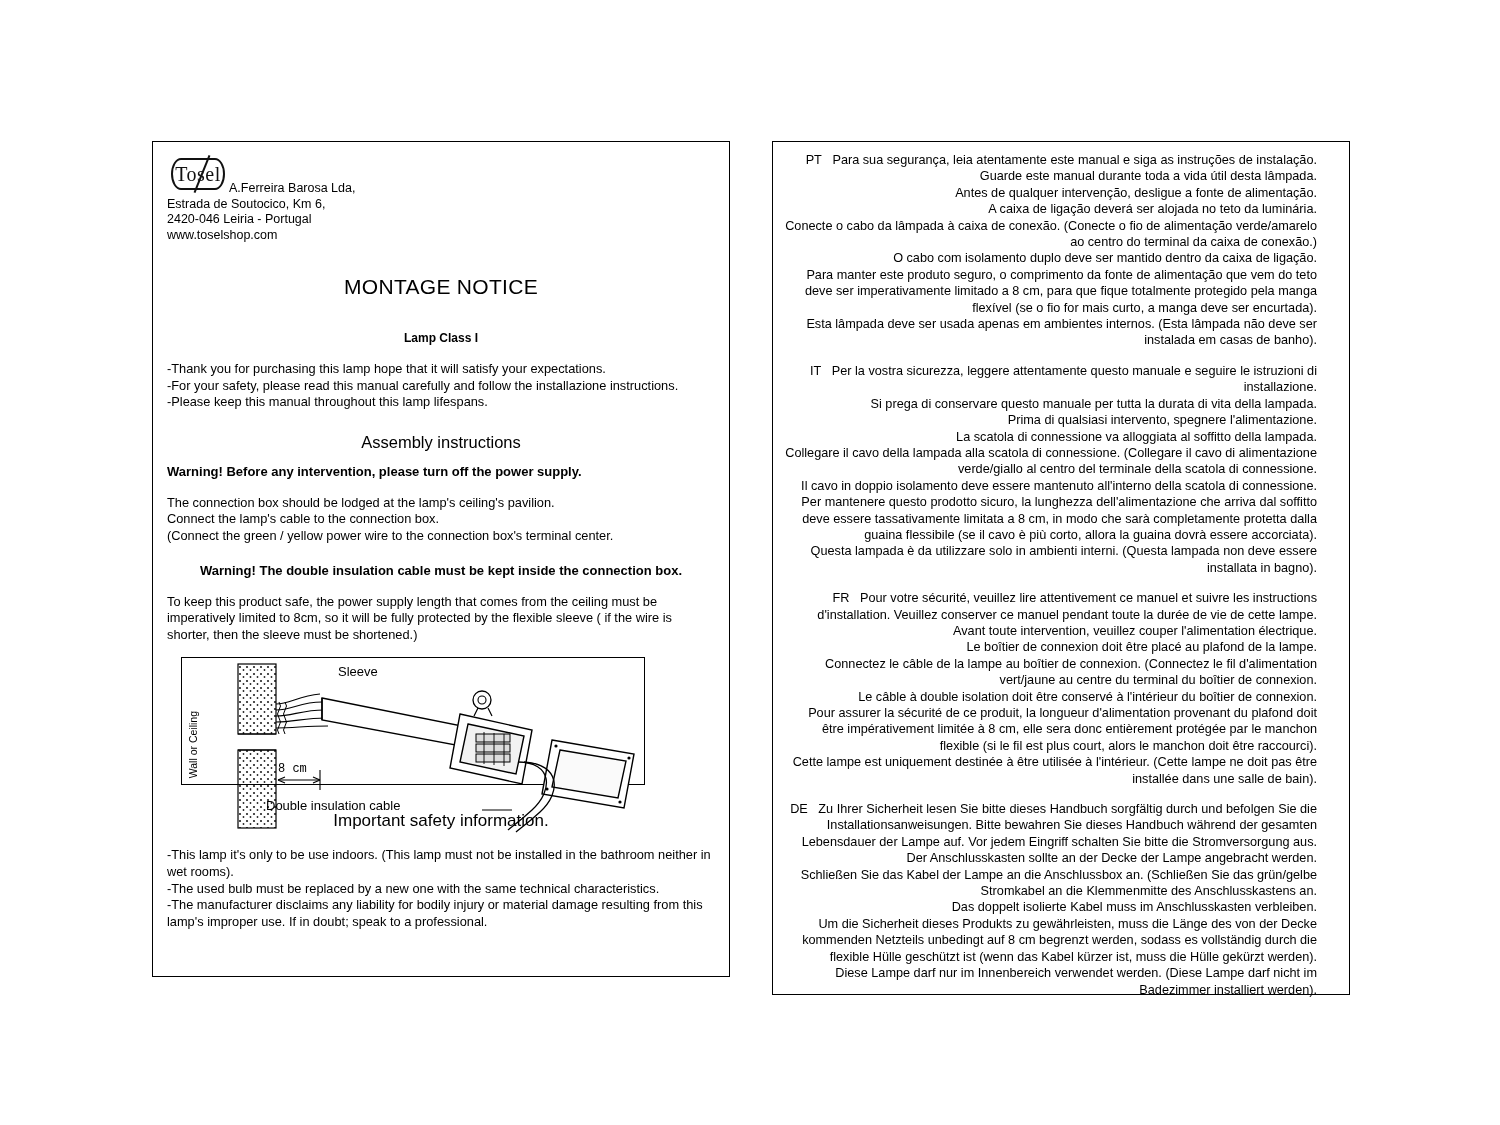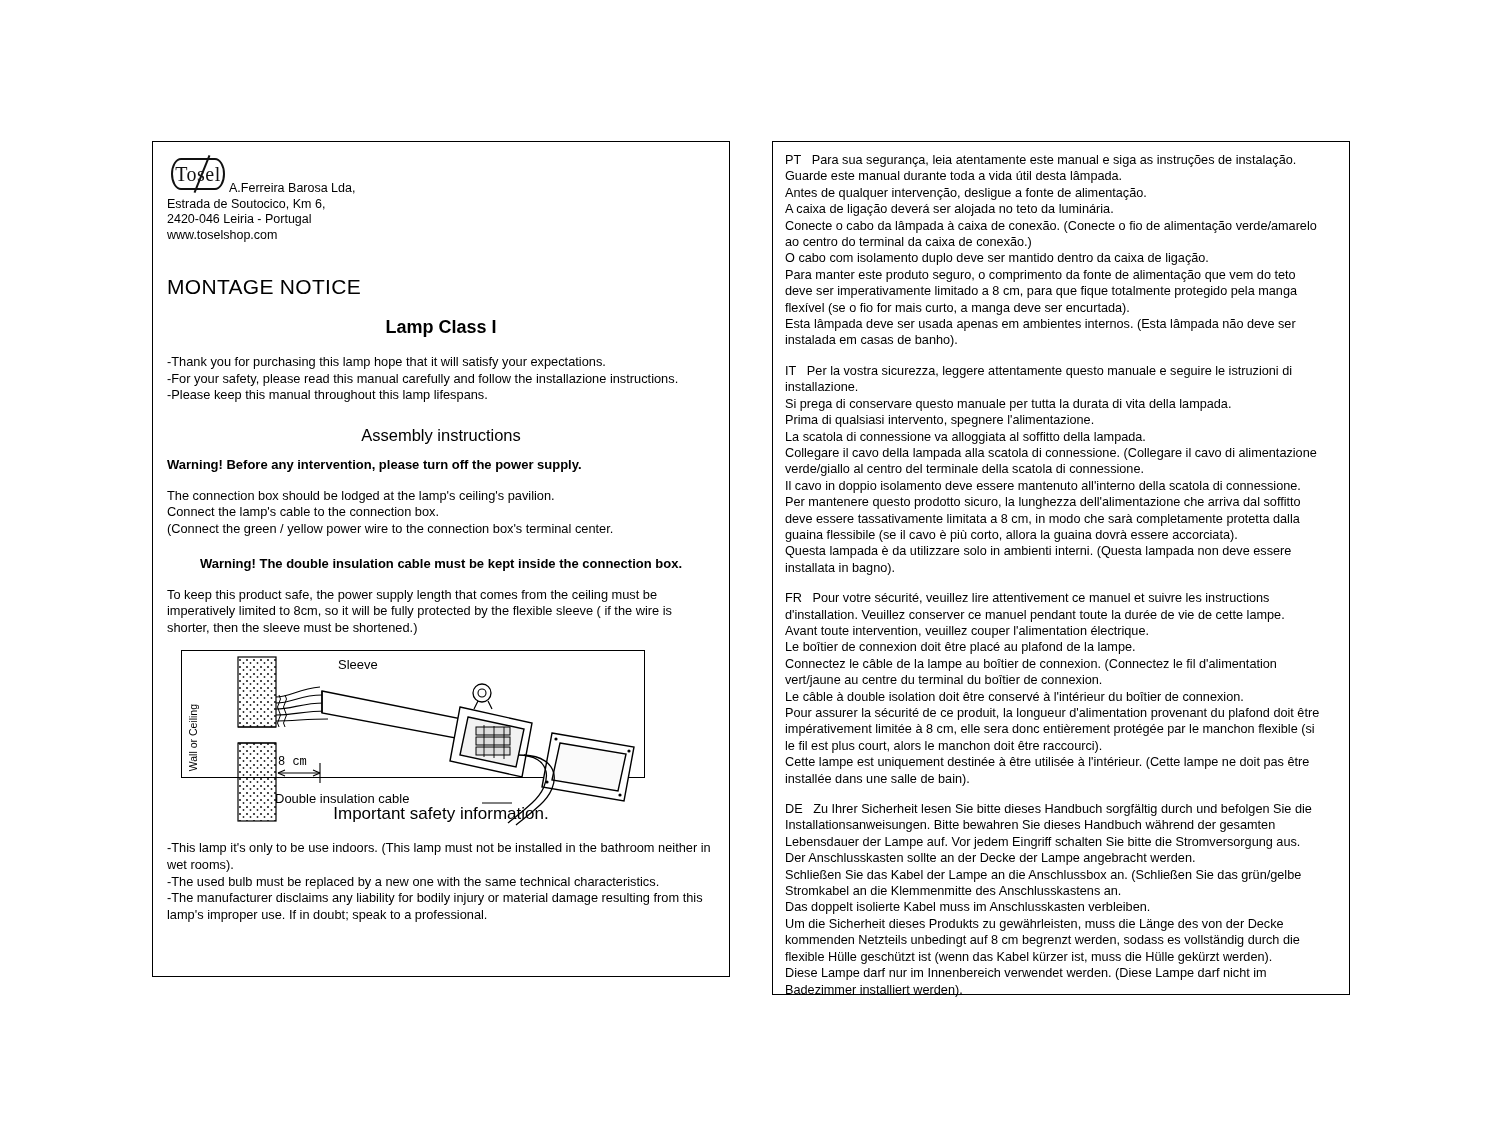--- a/index.html
+++ b/index.html
@@ -33,21 +33,22 @@
     top: 141px;
     width: 578px;
     height: 836px;
     padding: 10px 14px 10px 14px;
   }
   #right-panel {
     left: 772px;
     top: 141px;
     width: 578px;
     height: 854px;
-    padding: 10px 25px 10px 12px;
+    padding: 10px 32px 10px 12px;
+    text-align: right;
   }
   
   .logo-wrap {
     position: relative;
     width: 56px;
     height: 40px;
     margin-left: 4px;
     margin-top: 2px;
   }
   .logo-box {
@@ -84,30 +85,30 @@
     font-size: 12.5px;
     line-height: 15.5px;
     margin-top: 1px;
   }
   .addr .company {
     margin-left: 62px;
     display: block;
     margin-top: -14px;
   }
   .title-main {
-    text-align: left;
+    text-align: center;
     font-size: 21px;
     margin-top: 32px;
     letter-spacing: 0.3px;
   }
   .title-sub {
     text-align: center;
-    font-size: 18px;
+    font-size: 12px;
     font-weight: bold;
-    margin-top: 18px;
+    margin-top: 32px;
   }
   .para {
     font-size: 12.8px;
     line-height: 16.6px;
     margin-top: 16px;
   }
   .section-head {
     text-align: center;
     font-size: 16.5px;
     margin-top: 22px;
@@ -267,21 +268,21 @@
           <path d="M96,122 l7,-3 M96,122 l7,3"></path>
           <path d="M138,122 l-7,-3 M138,122 l-7,3"></path>
           <line x1="138" y1="112" x2="138" y2="132"></line>
         </g>
 
         <line x1="330" y1="152" x2="300" y2="152" stroke="#000" stroke-width="1"></line>
       </svg>
 
       <div class="diag-text" style="left:156px; top:6px;">Sleeve</div>
       <div class="diag-text" style="left:96px; top:104px; font-family:'Liberation Mono', monospace; font-size:12px;">8 cm</div>
-      <div class="diag-text" style="left:93px; top:140px;">Double insulation cable</div>
+      <div class="diag-text" style="left:84px; top:140px;">Double insulation cable</div>
       <div class="vert-label">Wall or
 Ceiling</div>
     </div>
 
     <div class="safety-head">Important safety information.</div>
 
     <div class="para" style="margin-top:16px;">
       <div>-This lamp it's only to be use indoors. (This lamp must not be installed in the bathroom neither in wet rooms).</div>
       <div>-The used bulb must be replaced by a new one with the same technical characteristics.</div>
       <div>-The manufacturer disclaims any liability for bodily injury or material damage resulting from this lamp's improper use. If in doubt; speak to a professional.</div>

